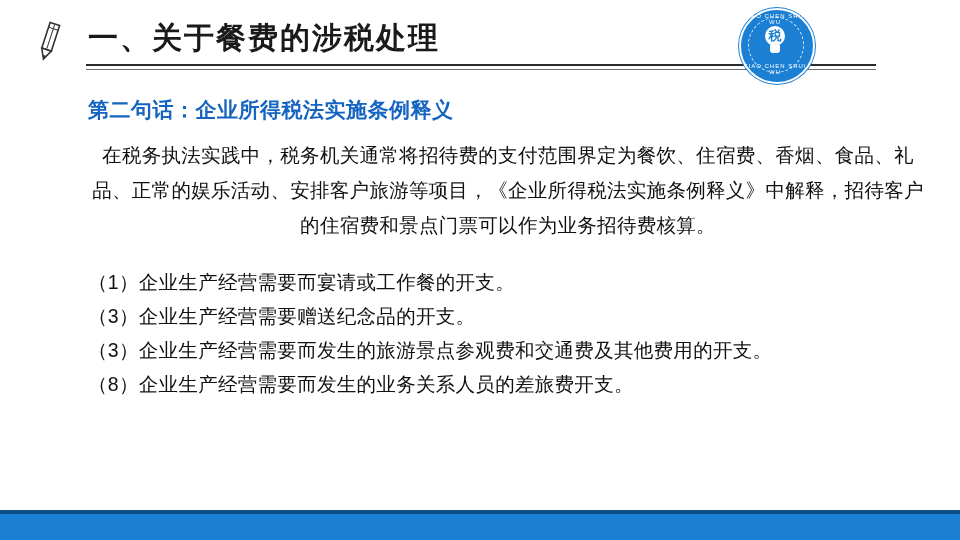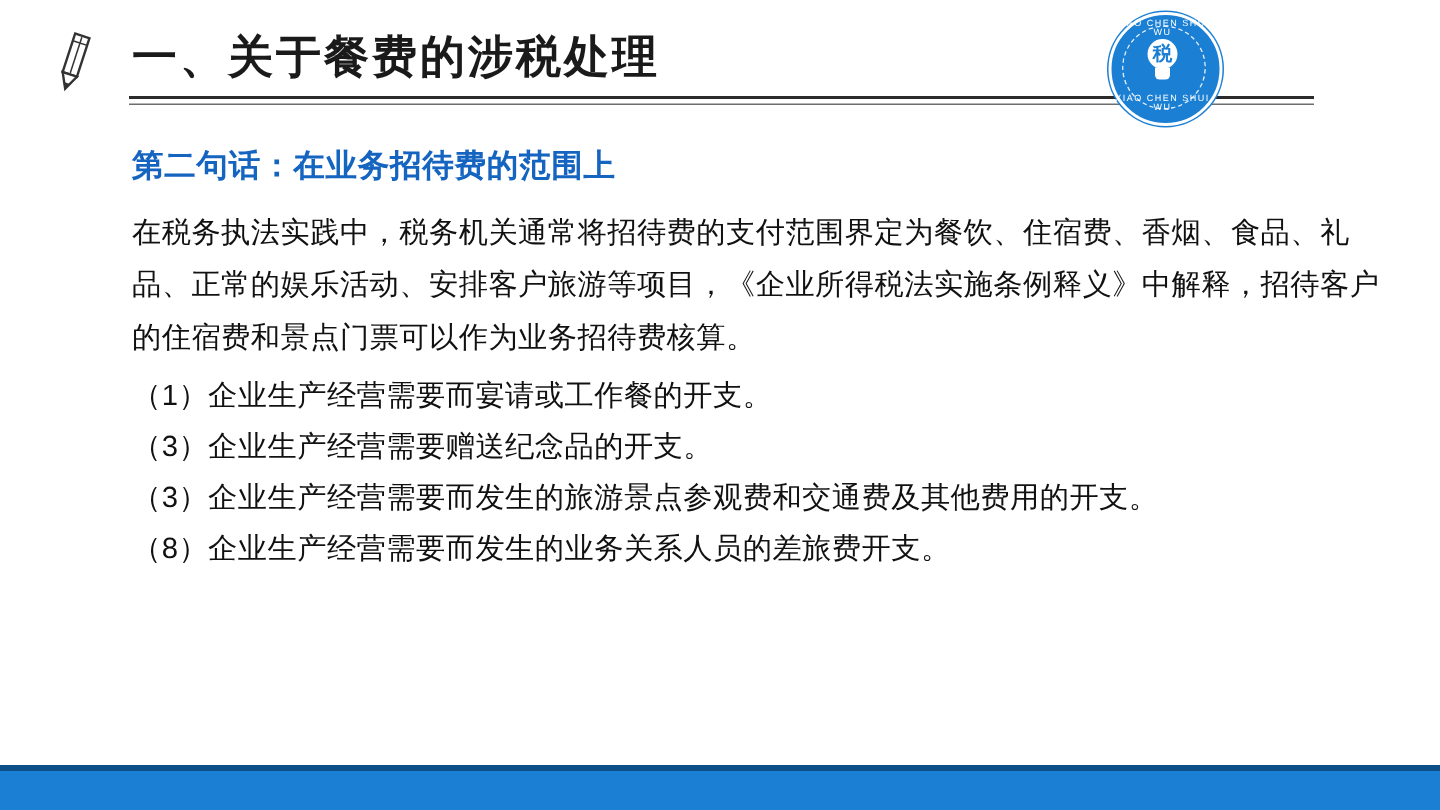--- a/index.html
+++ b/index.html
@@ -157,23 +157,24 @@
   .para {
     font-size: 19.5px;
     color: #111111;
     line-height: 35px;
     letter-spacing: 0.3px;
     font-family: "Liberation Sans", sans-serif;
     margin: 0;
   }
   .para.block {
     margin-bottom: 2px;
+    text-align: center;
   }
   .list {
-    margin-top: 4px;
+    margin-top: 22px;
   }
   .list-item {
     font-size: 19.5px;
     color: #111111;
     line-height: 34px;
     letter-spacing: 0.3px;
     font-family: "Liberation Sans", sans-serif;
   }
   
   .footer-blue {
@@ -221,21 +222,21 @@
     <div class="logo-bulb">
       <div class="glass"></div>
       <div class="base"></div>
     </div>
     <div class="logo-tax">税</div>
     <div class="logo-arc-top">XIAO CHEN SHUI WU</div>
     <div class="logo-arc-bottom">XIAO CHEN SHUI WU</div>
   </div>
 
   <div class="content">
-    <div class="subtitle">第二句话：在业务招待费的范围上</div>
+    <div class="subtitle">第二句话：企业所得税法实施条例释义</div>
     <p class="para block">在税务执法实践中，税务机关通常将招待费的支付范围界定为餐饮、住宿费、香烟、食品、礼品、正常的娱乐活动、安排客户旅游等项目，《企业所得税法实施条例释义》中解释，招待客户的住宿费和景点门票可以作为业务招待费核算。</p>
     <div class="list">
       <div class="list-item">（1）企业生产经营需要而宴请或工作餐的开支。</div>
       <div class="list-item">（3）企业生产经营需要赠送纪念品的开支。</div>
       <div class="list-item">（3）企业生产经营需要而发生的旅游景点参观费和交通费及其他费用的开支。</div>
       <div class="list-item">（8）企业生产经营需要而发生的业务关系人员的差旅费开支。</div>
     </div>
   </div>
 
   <div class="footer-dark"></div>

